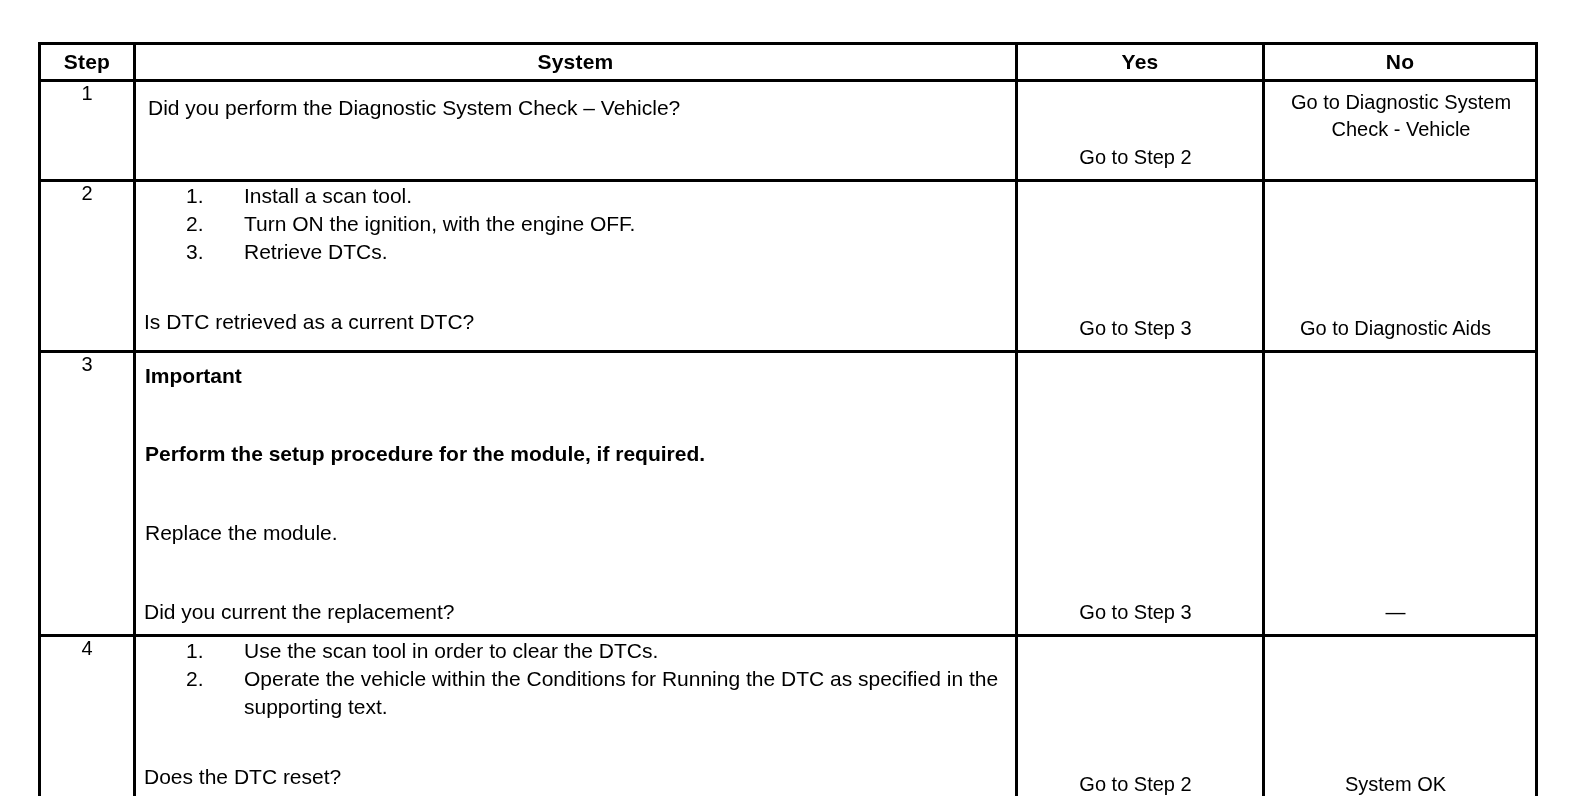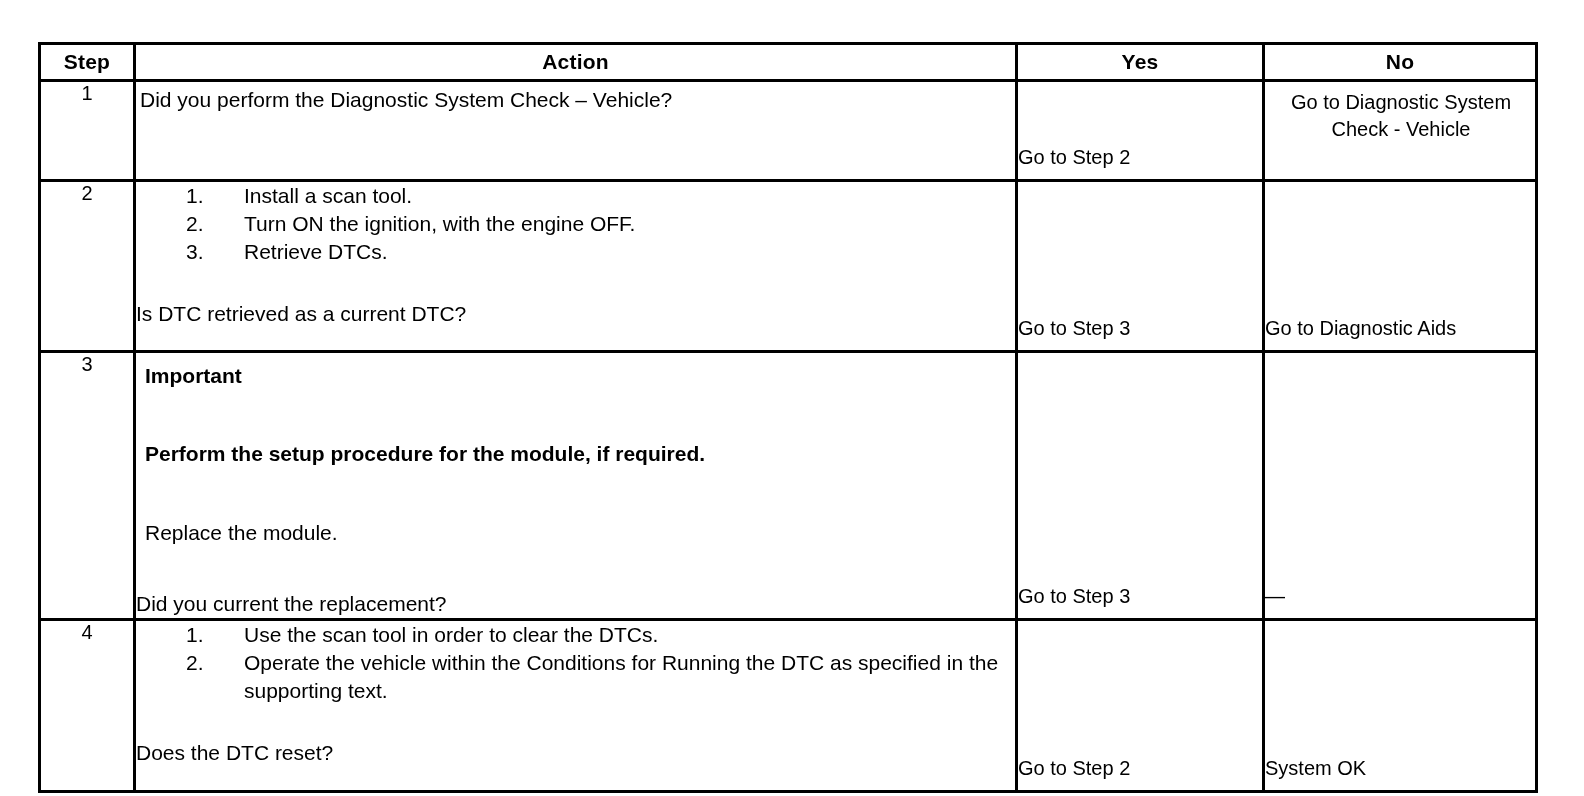--- a/index.html
+++ b/index.html
@@ -76,38 +76,39 @@
     line-height: 1.33;
     position: relative;
   }
 
   
   .ans-bottom {
     position: absolute;
     left: 0;
     right: 9px;
     bottom: 8px;
+    text-align: center;
   }
   .ans-top-left {
     position: absolute;
     left: 6px;
     right: 4px;
     top: 7px;
     text-align: center;
     line-height: 1.35;
   }
 
   
   .row-1 td { height: 97px; }
   .row-2 td { height: 168px; }
   .row-3 td { height: 243px; }
   .row-4 td { height: 169px; }
 
   
-  .lead-line { margin: 4px; }
+  .lead-line { margin: 12px; }
 
   ol.steps {
     margin: 0 0 0 0;
     padding: 0 0 0 0;
     list-style: none;
   }
   ol.steps li {
     position: relative;
     padding-left: 108px;
     margin: 0;
@@ -118,21 +119,21 @@
     left: 50px;
     top: 0;
     width: 34px;
     text-align: left;
   }
 
   .gap-sm { height: 34px; }
   .gap-md { height: 32px; }
   .gap-lg { height: 34px; }
 
-  .q-line { margin: 0; }
+  .q-line { margin: 8px; }
 
   .bold { font-weight: bold; }
 
   .blk { margin: 9px; }
 </style>
 </head>
 <body>
 
 <div class="page">
 
@@ -140,21 +141,21 @@
     <colgroup>
       <col class="c-step">
       <col class="c-action">
       <col class="c-yes">
       <col class="c-no">
     </colgroup>
 
     <thead>
       <tr class="hdr-row">
         <th>Step</th>
-        <th>Action</th>
+        <th>System</th>
         <th>Yes</th>
         <th>No</th>
       </tr>
     </thead>
 
     <tbody>
 
       <tr class="row-1">
         <td class="cell-step">1</td>
         <td class="cell-action">

